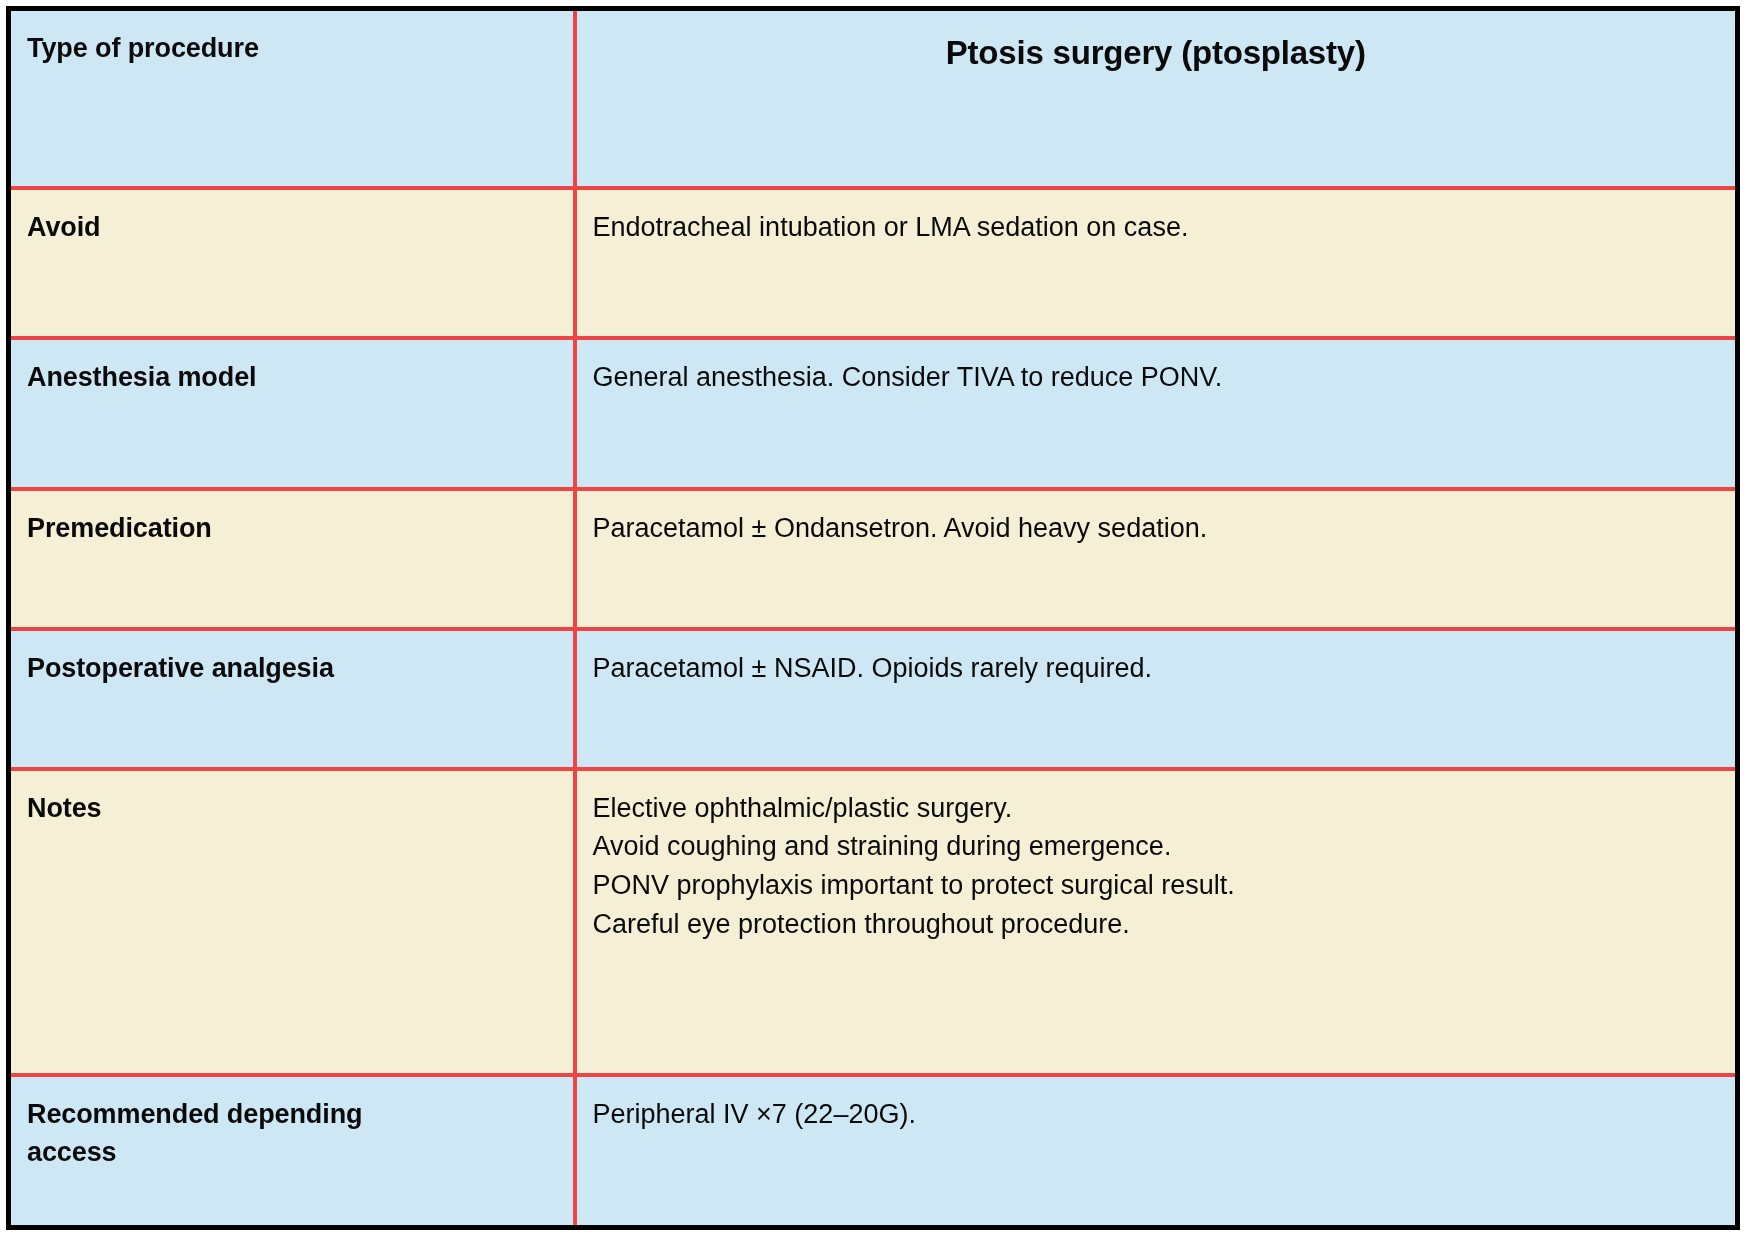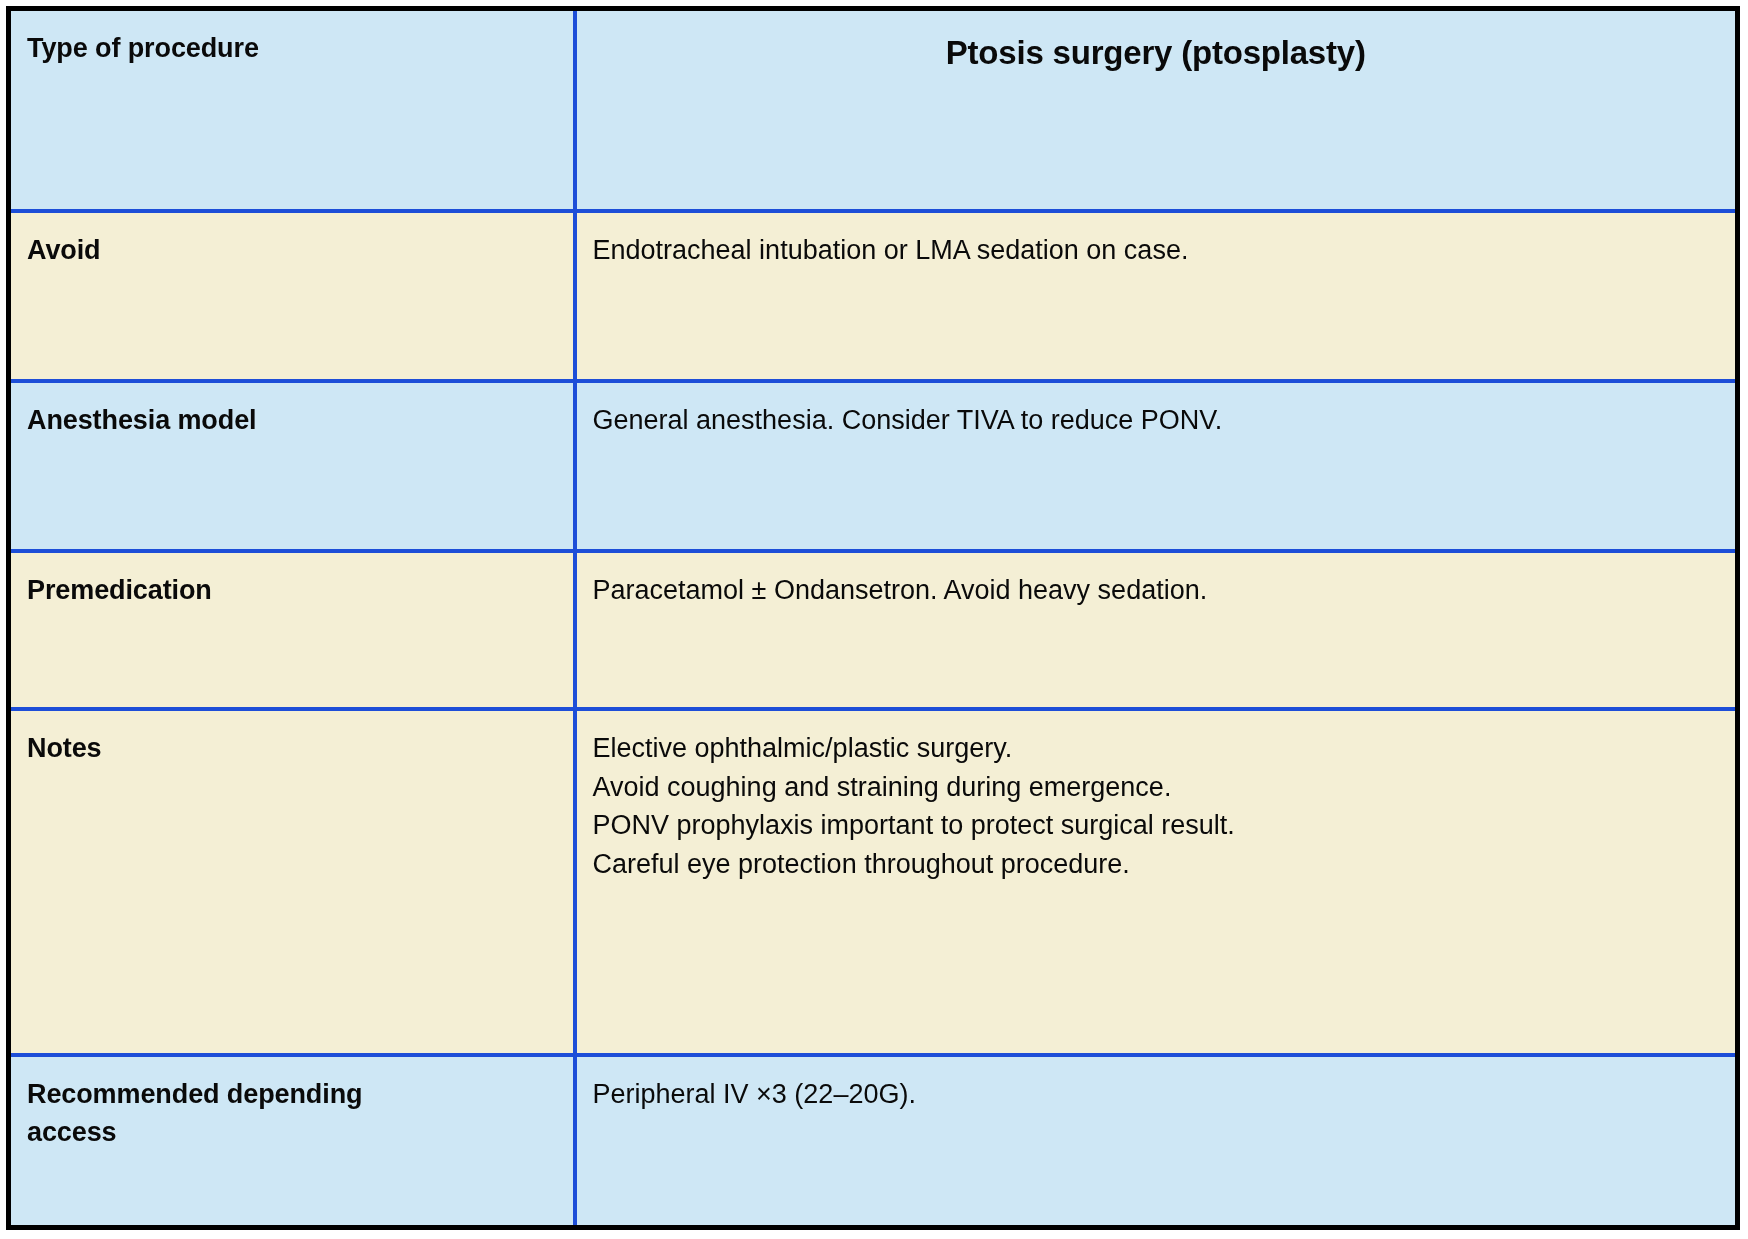--- a/index.html
+++ b/index.html
@@ -26,21 +26,21 @@
     width: 100%;
     height: 100%;
     border-collapse: collapse;
     table-layout: fixed;
     border: 5px solid #000000;
   }
 
   table.proc-table col.col-label { width: 566px; }
 
   table.proc-table td {
-    border: 4px solid #1d4ed8;
+    border: 4px solid #ef4444;
     vertical-align: top;
     padding: 18px 16px 14px 16px;
     color: #0a0a0a;
     font-size: 27px;
     line-height: 1.43;
     word-wrap: break-word;
   }
 
   td.label-cell {
     font-weight: bold;
@@ -102,35 +102,39 @@
       <tr class="row-anesthesia row-blue">
         <td class="label-cell">Anesthesia model</td>
         <td class="value-cell">General anesthesia. Consider TIVA to reduce PONV.</td>
       </tr>
 
       <tr class="row-premed row-cream">
         <td class="label-cell">Premedication</td>
         <td class="value-cell">Paracetamol ± Ondansetron. Avoid heavy sedation.</td>
       </tr>
 
+      <tr class="row-postop row-blue">
+        <td class="label-cell">Postoperative analgesia</td>
+        <td class="value-cell">Paracetamol ± NSAID. Opioids rarely required.</td>
+      </tr>
 
       <tr class="row-notes row-cream">
         <td class="label-cell">Notes</td>
         <td class="value-cell">
           <span class="note-line">Elective ophthalmic/plastic surgery.</span>
           <span class="note-line">Avoid coughing and straining during emergence.</span>
           <span class="note-line">PONV prophylaxis important to protect surgical result.</span>
           <span class="note-line">Careful eye protection throughout procedure.</span>
         </td>
       </tr>
 
       <tr class="row-access row-blue">
         <td class="label-cell">
           <span class="label-line">Recommended depending</span>
           <span class="label-line">access</span>
         </td>
-        <td class="value-cell">Peripheral IV ×3 (22–20G).</td>
+        <td class="value-cell">Peripheral IV ×7 (22–20G).</td>
       </tr>
 
     </tbody>
   </table>
 
 </div>
 
 </body></html>

